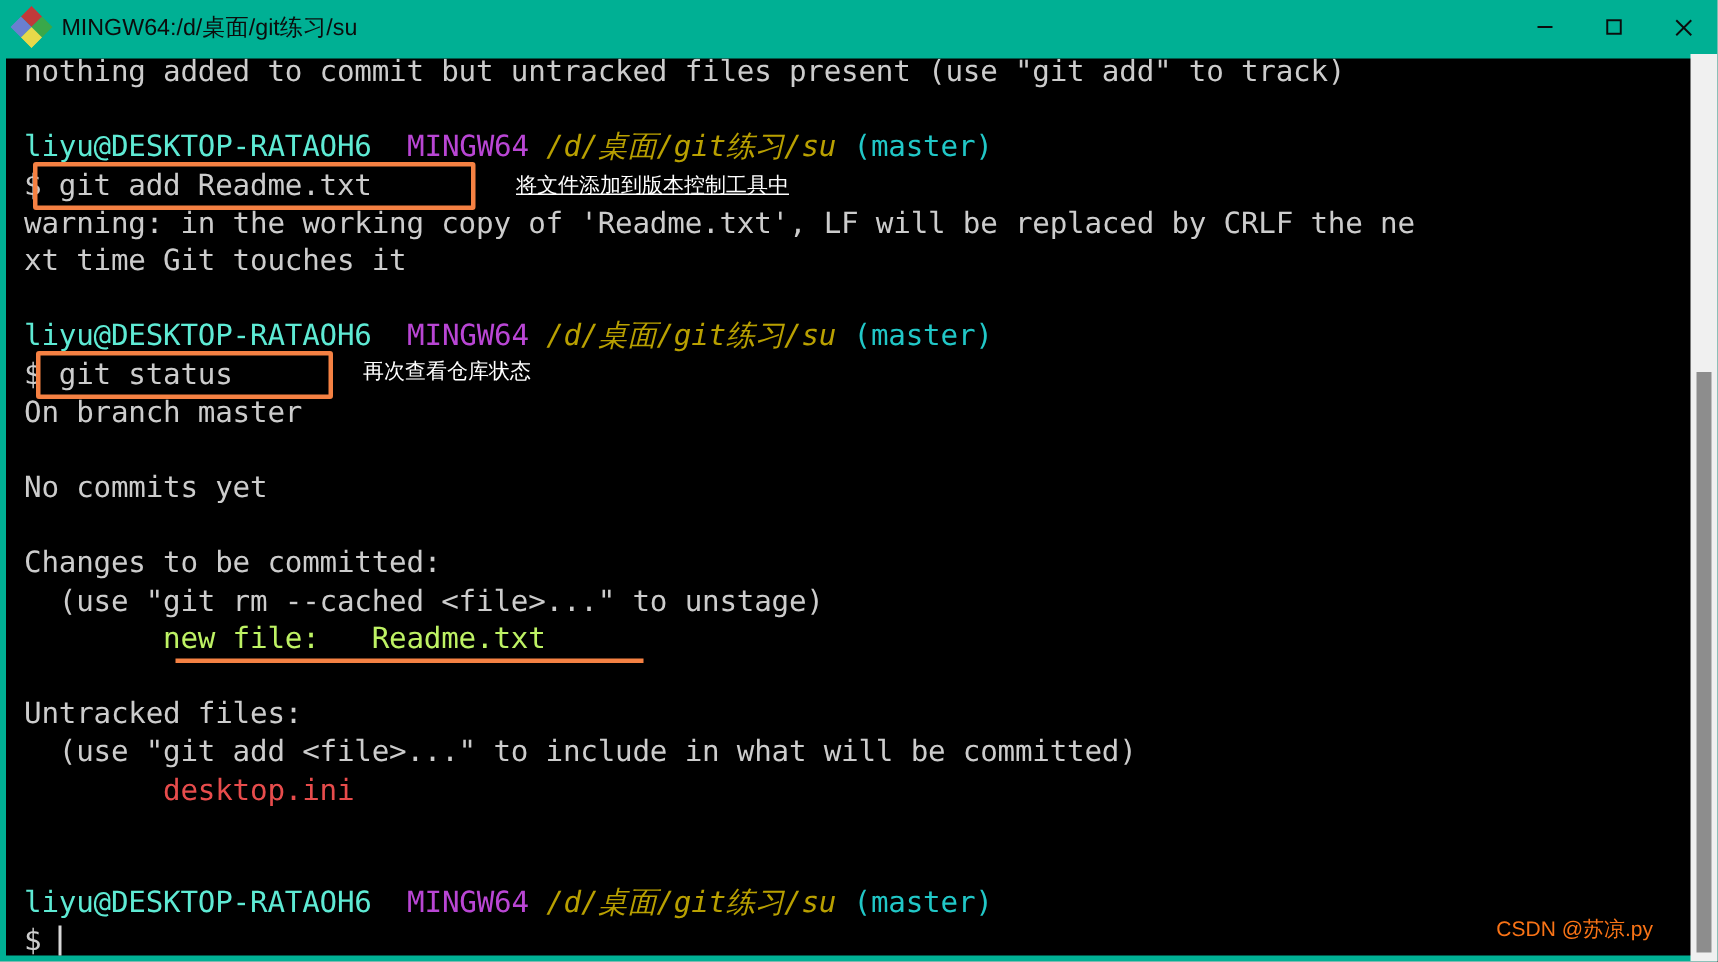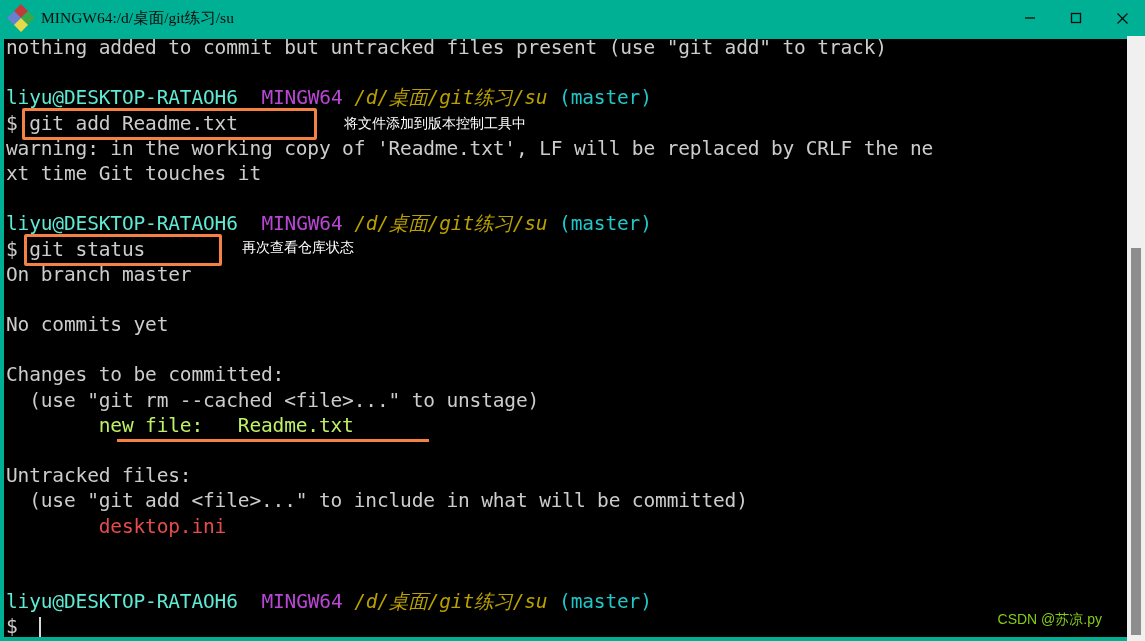--- a/index.html
+++ b/index.html
@@ -50,21 +50,21 @@
     display: grid;
     grid-template-columns: 1fr 1fr;
     grid-template-rows: 1fr 1fr;
     overflow: hidden;
   }
   .title-icon .q1 { background: #c03a3a; }
   .title-icon .q2 { background: #39a84a; }
   .title-icon .q3 { background: #6a7fd0; }
   .title-icon .q4 { background: #e8d94a; }
   .title-text {
-    font-family: Liberation Serif, serif;
+    font-family: Liberation Sans, sans-serif;
     font-size: 15.5px;
     color: #0c0c0c;
     letter-spacing: 0px;
     white-space: nowrap;
   }
   .win-controls {
     position: absolute;
     top: 0;
     right: 0;
     height: 36px;
@@ -95,21 +95,21 @@
     position: relative;
     width: 1124px;
     height: 598px;
     background: #000000;
     overflow: hidden;
   }
   .term-text {
     position: absolute;
     top: 0; left: 0;
     width: 1124px;
-    padding: 2px 0 0 2px;
+    padding: 2px 0 0 12px;
     font-family: "DejaVu Sans Mono", monospace;
     font-size: 19.5px;
     line-height: 25.2px;
     color: #cccccc;
     white-space: pre;
     letter-spacing: -0.15px;
   }
   .ln { height: 25.2px; }
 
   
@@ -149,21 +149,21 @@
     background: #d8d8d8;
   }
 
   
   .watermark {
     position: absolute;
     right: 26px;
     bottom: 8px;
     font-family: "Liberation Sans", sans-serif;
     font-size: 14px;
-    color: #84cc16;
+    color: #f97316;
     white-space: nowrap;
   }
 
   
   .scrollbar {
     position: absolute;
     top: 36px;
     right: 0;
     width: 18px;
     height: 605px;
@@ -212,21 +212,21 @@
           </svg>
       </div>
     </div>
   </div>
 
   <div class="term-wrap">
     <div class="terminal">
       <div class="term-text" id="term-text" style="top: -6px;"><div class="ln"><span class="c-gray">nothing added to commit but untracked files present (use "git add" to track)</span></div><div class="ln"><span class="c-gray"></span>&nbsp;</div><div class="ln"><span class="c-green">liyu@DESKTOP-RATAOH6</span><span class="c-gray"> </span><span class="c-purple">MINGW64</span><span class="c-gray"> </span><span class="c-yellow">/d/桌面/git练习/su</span><span class="c-gray"> </span><span class="c-cyan">(master)</span></div><div class="ln"><span class="c-gray">$ git add Readme.txt</span></div><div class="ln"><span class="c-gray">warning: in the working copy of 'Readme.txt', LF will be replaced by CRLF the ne</span></div><div class="ln"><span class="c-gray">xt time Git touches it</span></div><div class="ln"><span class="c-gray"></span>&nbsp;</div><div class="ln"><span class="c-green">liyu@DESKTOP-RATAOH6</span><span class="c-gray"> </span><span class="c-purple">MINGW64</span><span class="c-gray"> </span><span class="c-yellow">/d/桌面/git练习/su</span><span class="c-gray"> </span><span class="c-cyan">(master)</span></div><div class="ln"><span class="c-gray">$ git status</span></div><div class="ln"><span class="c-gray">On branch master</span></div><div class="ln"><span class="c-gray"></span>&nbsp;</div><div class="ln"><span class="c-gray">No commits yet</span></div><div class="ln"><span class="c-gray"></span>&nbsp;</div><div class="ln"><span class="c-gray">Changes to be committed:</span></div><div class="ln"><span class="c-gray">  (use "git rm --cached &lt;file&gt;..." to unstage)</span></div><div class="ln"><span class="c-gitgrn">        new file:   Readme.txt</span></div><div class="ln"><span class="c-gray"></span>&nbsp;</div><div class="ln"><span class="c-gray">Untracked files:</span></div><div class="ln"><span class="c-gray">  (use "git add &lt;file&gt;..." to include in what will be committed)</span></div><div class="ln"><span class="c-red">        desktop.ini</span></div><div class="ln"><span class="c-gray"></span>&nbsp;</div><div class="ln"><span class="c-gray"></span>&nbsp;</div><div class="ln"><span class="c-green">liyu@DESKTOP-RATAOH6</span><span class="c-gray"> </span><span class="c-purple">MINGW64</span><span class="c-gray"> </span><span class="c-yellow">/d/桌面/git练习/su</span><span class="c-gray"> </span><span class="c-cyan">(master)</span></div><div class="ln"><span class="c-gray">$ </span></div></div>
 
       <div class="anno-box" style="left:18px; top:69px; width:295px; height:32px;"></div>
-      <div class="anno-label" style="left:340px; top:76px;">将文件添加到版本控制工具中</div>
+      <div class="anno-label" style="left:340px; top:76px;text-decoration:underline;">将文件添加到版本控制工具中</div>
 
       <div class="anno-box" style="left:20px; top:195px; width:198px; height:32px;"></div>
       <div class="anno-label" style="left:238px; top:200px;">再次查看仓库状态</div>
 
       <div class="anno-underline" style="left:113px; top:400px; width:312px;"></div>
 
       <div class="cursor" style="left:35px; top:578px;"></div>
 
       <div class="watermark">CSDN @苏凉.py</div>
     </div>

